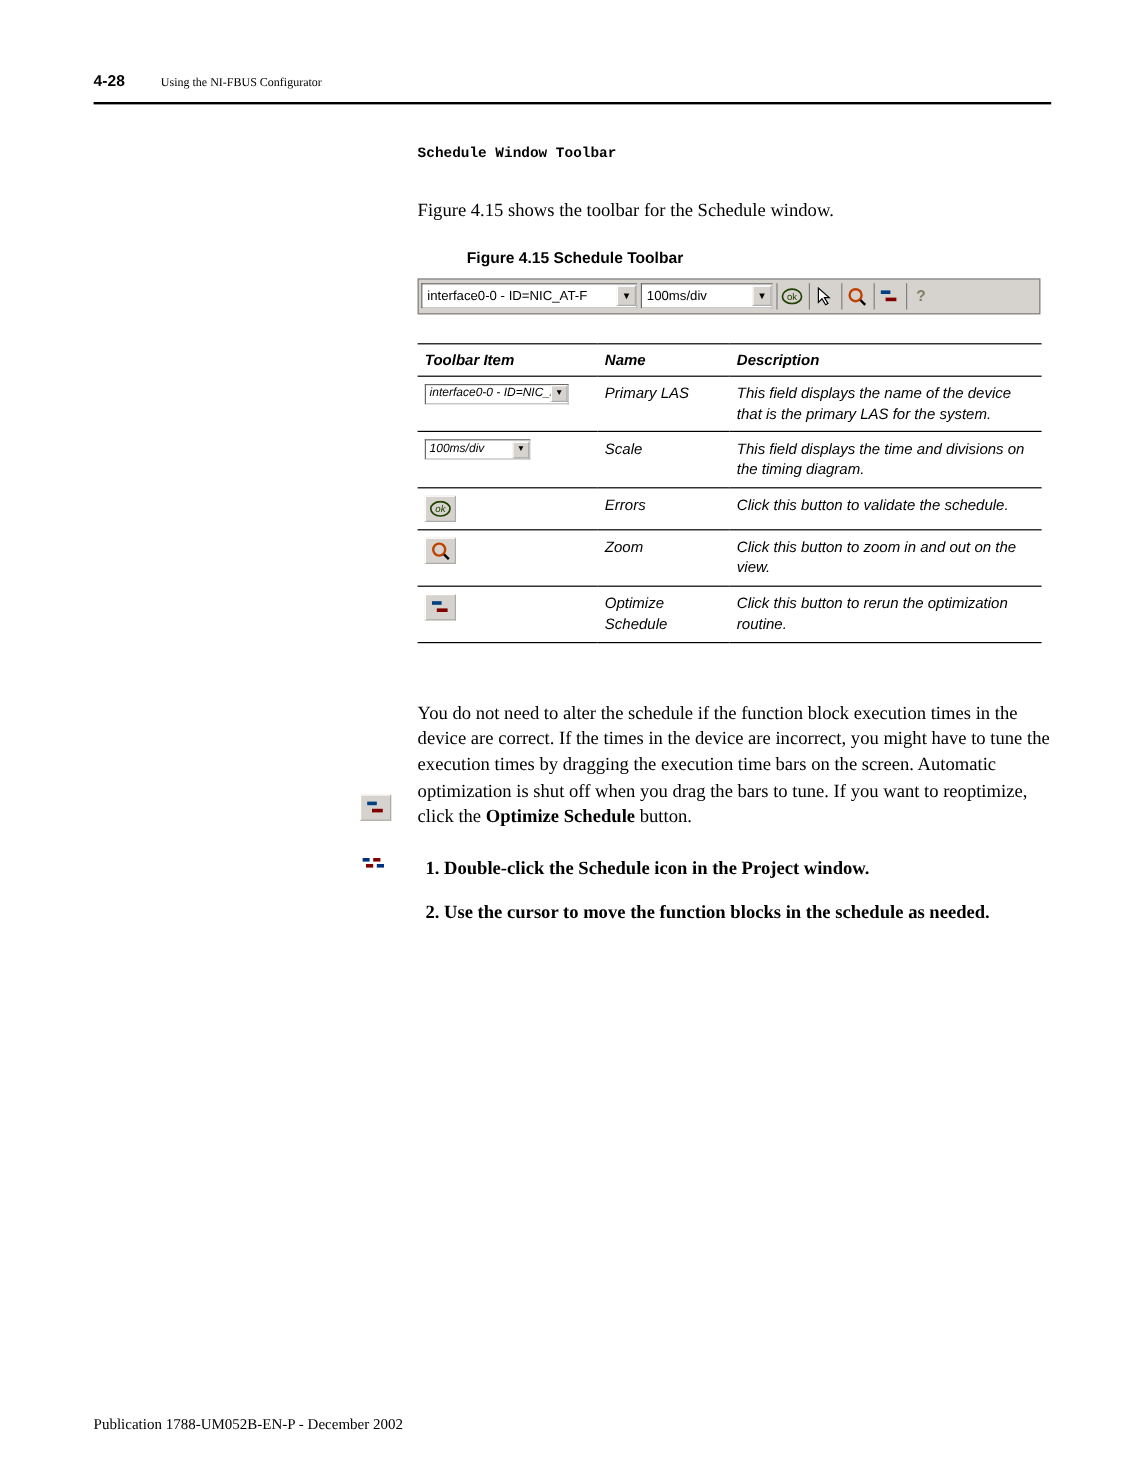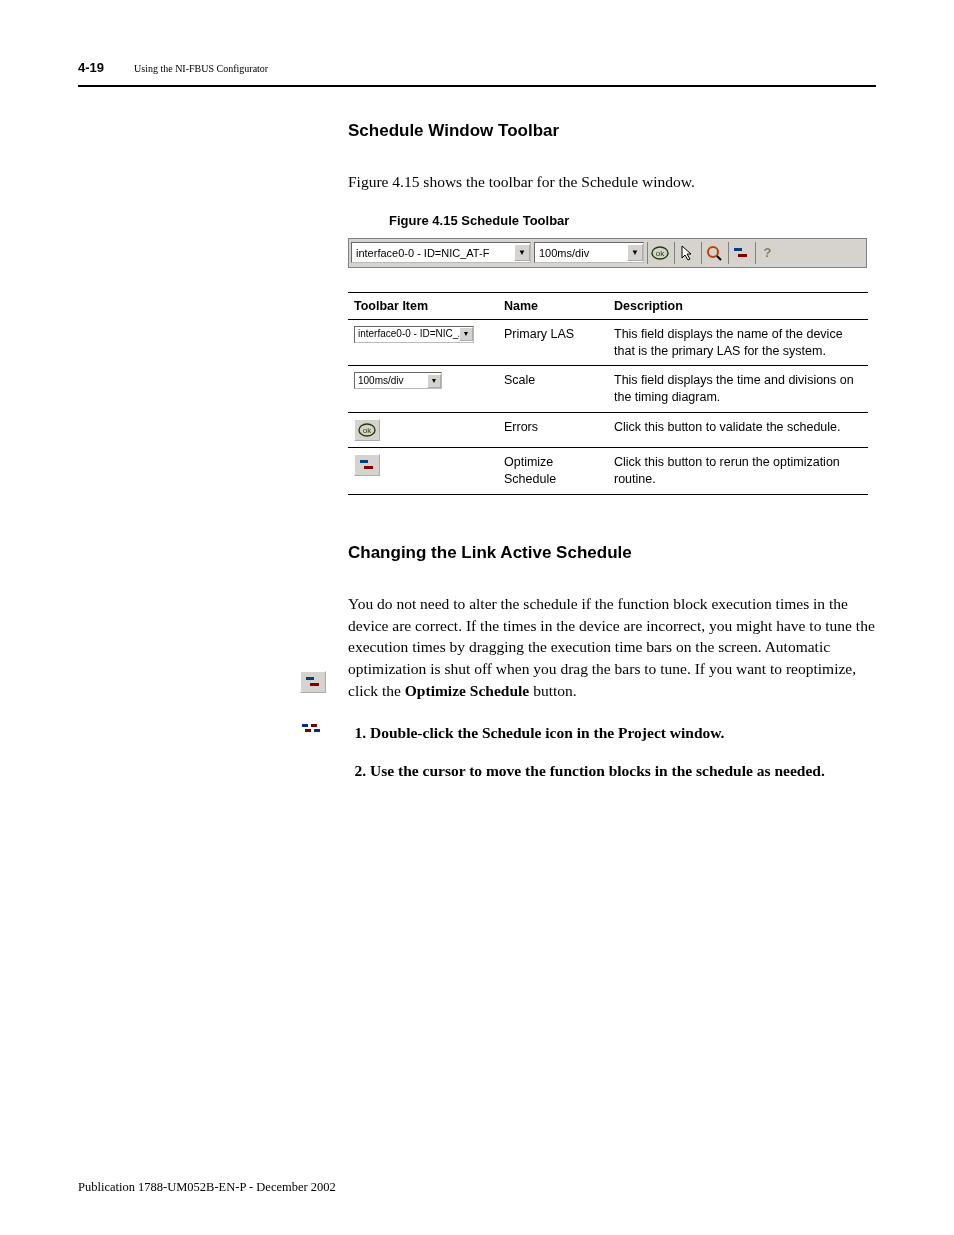--- a/index.html
+++ b/index.html
@@ -33,23 +33,23 @@
   }
   .rule {
     border: none;
     border-top: 2px solid #000;
     margin: 0 0 34px 0;
   }
   .content {
     margin-left: 270px;
   }
   h2 {
-    font-family: Liberation Sans, sans-serif;
+    font-family: Liberation Mono, monospace;
     font-weight: bold;
-    font-size: 17px;
+    font-size: 12px;
     margin: 0 0 30px 0;
   }
   p.body {
     font-family: Georgia, serif;
     font-size: 15.5px;
     line-height: 1.4;
     margin: 0 0 20px 0;
   }
   .fig-caption {
     font-family: Arial, Helvetica, sans-serif;
@@ -105,20 +105,21 @@
     align-items: center;
     justify-content: center;
     font-size: 13px;
   }
   table.toolbar-table {
     border-collapse: collapse;
     width: 520px;
     font-family: Arial, Helvetica, sans-serif;
     font-size: 12.5px;
     margin-bottom: 48px;
+    font-style: italic;
   }
   table.toolbar-table th {
     border-top: 1.5px solid #000;
     border-bottom: 1.5px solid #000;
     text-align: left;
     font-weight: bold;
     padding: 6px 6px;
   }
   table.toolbar-table td {
     border-bottom: 1px solid #000;
@@ -186,21 +187,21 @@
     left: 78px;
     font-family: Georgia, serif;
     font-size: 12.5px;
   }
 </style>
 </head>
 <body>
 
 <div class="page">
   <div class="header-row">
-    <span class="page-num">4-19</span>
+    <span class="page-num">4-28</span>
     <span class="running-head">Using the NI-FBUS Configurator</span>
   </div>
   <hr class="rule">
 
   <div class="content">
     <h2>Schedule Window Toolbar</h2>
     <p class="body">Figure 4.15 shows the toolbar for the Schedule window.</p>
     <p class="fig-caption">Figure 4.15 Schedule Toolbar</p>
 
     <div class="fig-toolbar">
@@ -278,33 +279,44 @@
                   <text x="9" y="10" text-anchor="middle" font-size="8" font-family="Arial" fill="#204000">ok</text>
                 </svg>
             </div>
           </td>
           <td>Errors</td>
           <td>Click this button to validate the schedule.</td>
         </tr>
         <tr>
           <td>
             <div class="mini-btn">
+              <svg width="16" height="16" viewBox="0 0 16 16">
+                  <circle cx="7" cy="7" r="5" fill="none" stroke="#c04000" stroke-width="2"></circle>
+                  <line x1="11" y1="11" x2="15" y2="15" stroke="#000" stroke-width="2"></line>
+                </svg>
+            </div>
+          </td>
+          <td>Zoom</td>
+          <td>Click this button to zoom in and out on the view.</td>
+        </tr>
+        <tr>
+          <td>
+            <div class="mini-btn">
               <svg width="16" height="14" viewBox="0 0 16 14">
                   <rect x="1" y="2" width="8" height="3" fill="#004080"></rect>
                   <rect x="5" y="8" width="9" height="3" fill="#800000"></rect>
                 </svg>
             </div>
           </td>
           <td>Optimize Schedule</td>
           <td>Click this button to rerun the optimization routine.</td>
         </tr>
       </tbody>
     </table>
 
-    <h2>Changing the Link Active Schedule</h2>
 
     <div style="position:relative;">
       <div class="margin-icon" style="left:-48px; top:78px;">
         <svg width="16" height="14" viewBox="0 0 16 14">
             <rect x="1" y="2" width="8" height="3" fill="#004080"></rect>
             <rect x="5" y="8" width="9" height="3" fill="#800000"></rect>
           </svg>
       </div>
       <p class="body">
         <span>You do not need to alter the schedule if the function block execution times in the device are correct. If the times in the device are incorrect, you might have to tune the execution times by dragging the execution time bars on the screen. Automatic optimization is shut off when you drag the bars to tune. If you want to reoptimize, click the </span><b>Optimize Schedule</b><span> button.</span>

